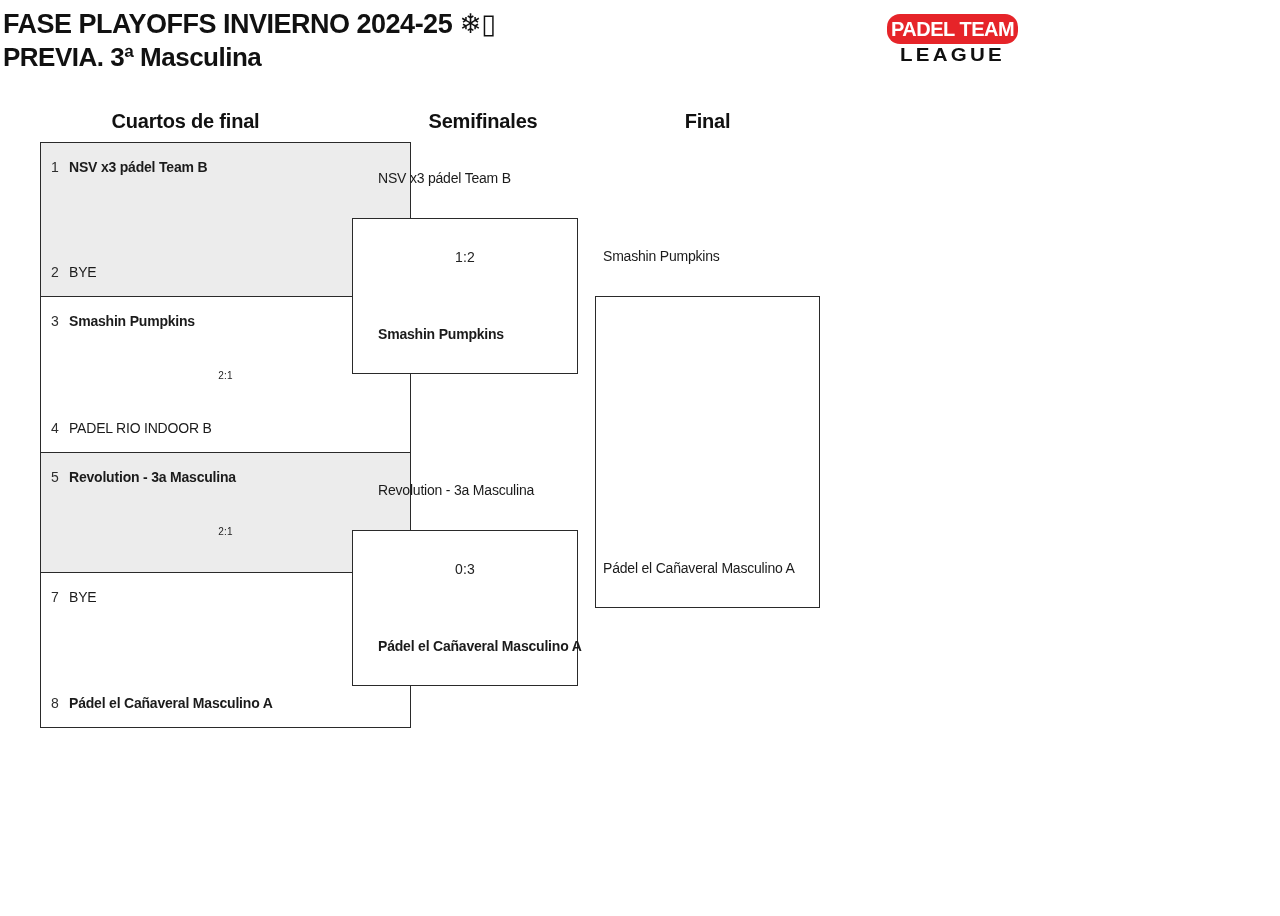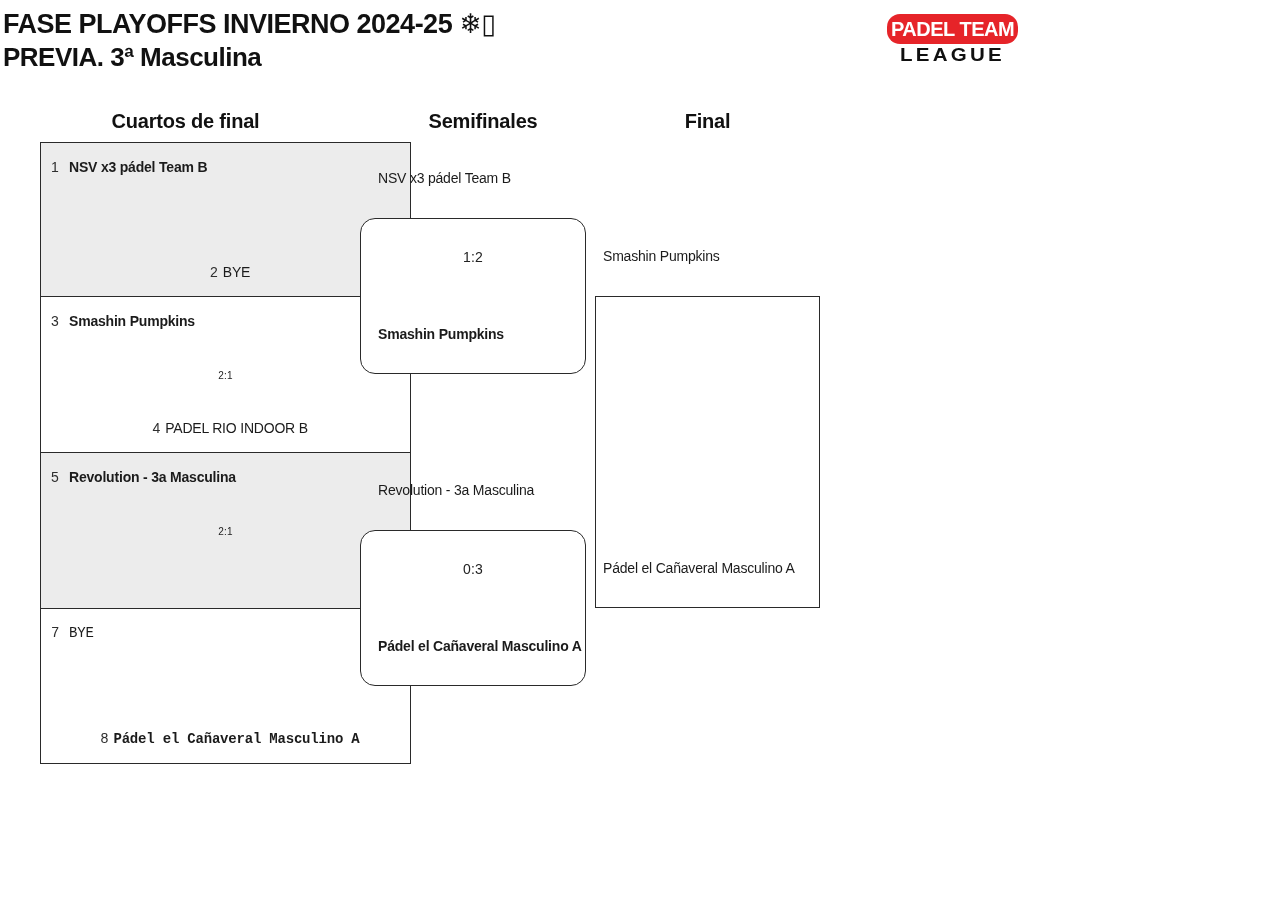--- a/index.html
+++ b/index.html
@@ -44,39 +44,39 @@
   .rh-f  { left:595px; width:225px; }
 
   
   .mbox { position:absolute; border:1px solid #2a2a2a; background:#fff; }
   .mbox.shaded { background:#ececec; }
 
   .qf { left:0; width:371px;margin-left:40px; }
   .qf1 { top:142px; height:155px; }
   .qf2 { top:296px; height:157px; }
   .qf3 { top:452px; height:157px; }
-  .qf4 { top:608px; height:156px;font-family:Liberation Mono, monospace; }
+  .qf4 { top:572px; height:156px; }
 
   .slot { position:absolute; left:10px; right:6px; font-size:14px; letter-spacing:-0.2px; white-space:nowrap; }
   .slot-top { top:16px; }
-  .slot-bottom { bottom:16px;text-align:center; }
+  .slot-bottom { bottom:16px; }
   .seed { display:inline-block; width:18px; color:#2e2e2e; font-weight:400; }
   .team { color:#1b1b1b; font-weight:400; }
   .team.winner { font-weight:700; }
 
   .score-center {
     position:absolute; top:50%; left:0; right:0; transform:translateY(-50%);
     text-align:center; font-size:10px; color:#222; letter-spacing:0.2px;
   }
   .score-upper {
     position:absolute; top:30px; left:0; right:0;
     text-align:center; font-size:14px; color:#222; letter-spacing:0.2px;
   }
 
-  .sfbox { left:360px; width:226px;border-radius:15px; }
+  .sfbox { left:352px; width:226px; }
   .sf1 { top:218px; height:156px; }
   .sf2 { top:530px; height:156px; }
 
   .finalbox { left:595px; top:296px; width:225px; height:312px; }
 
   .flabel {
     position:absolute; font-size:14px; letter-spacing:-0.2px; white-space:nowrap;
     color:#1b1b1b;
   }
   .flabel.winner { font-weight:700; }

